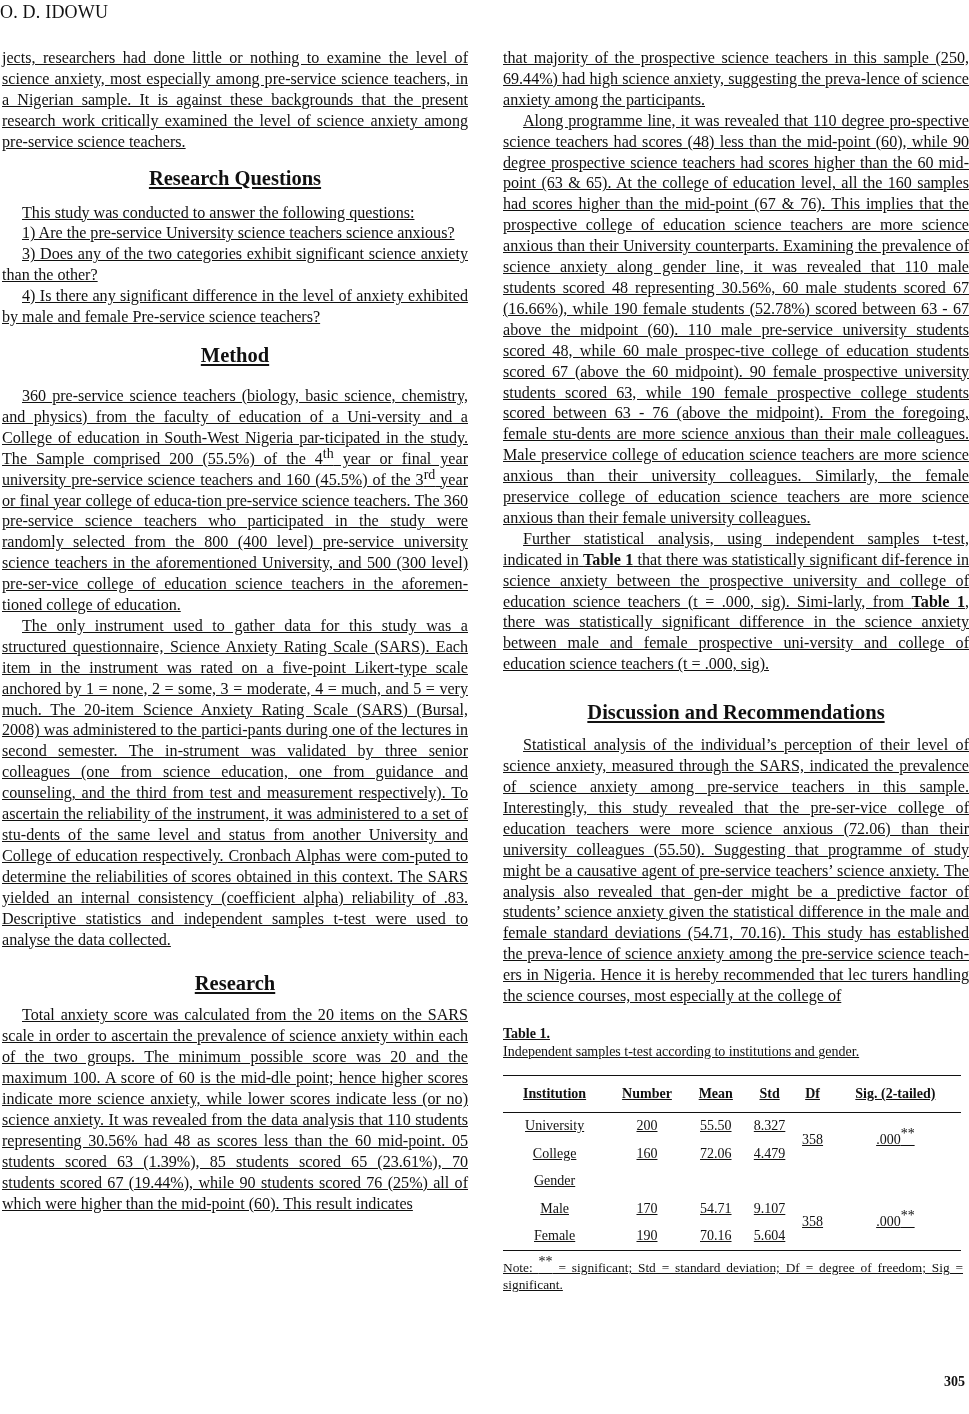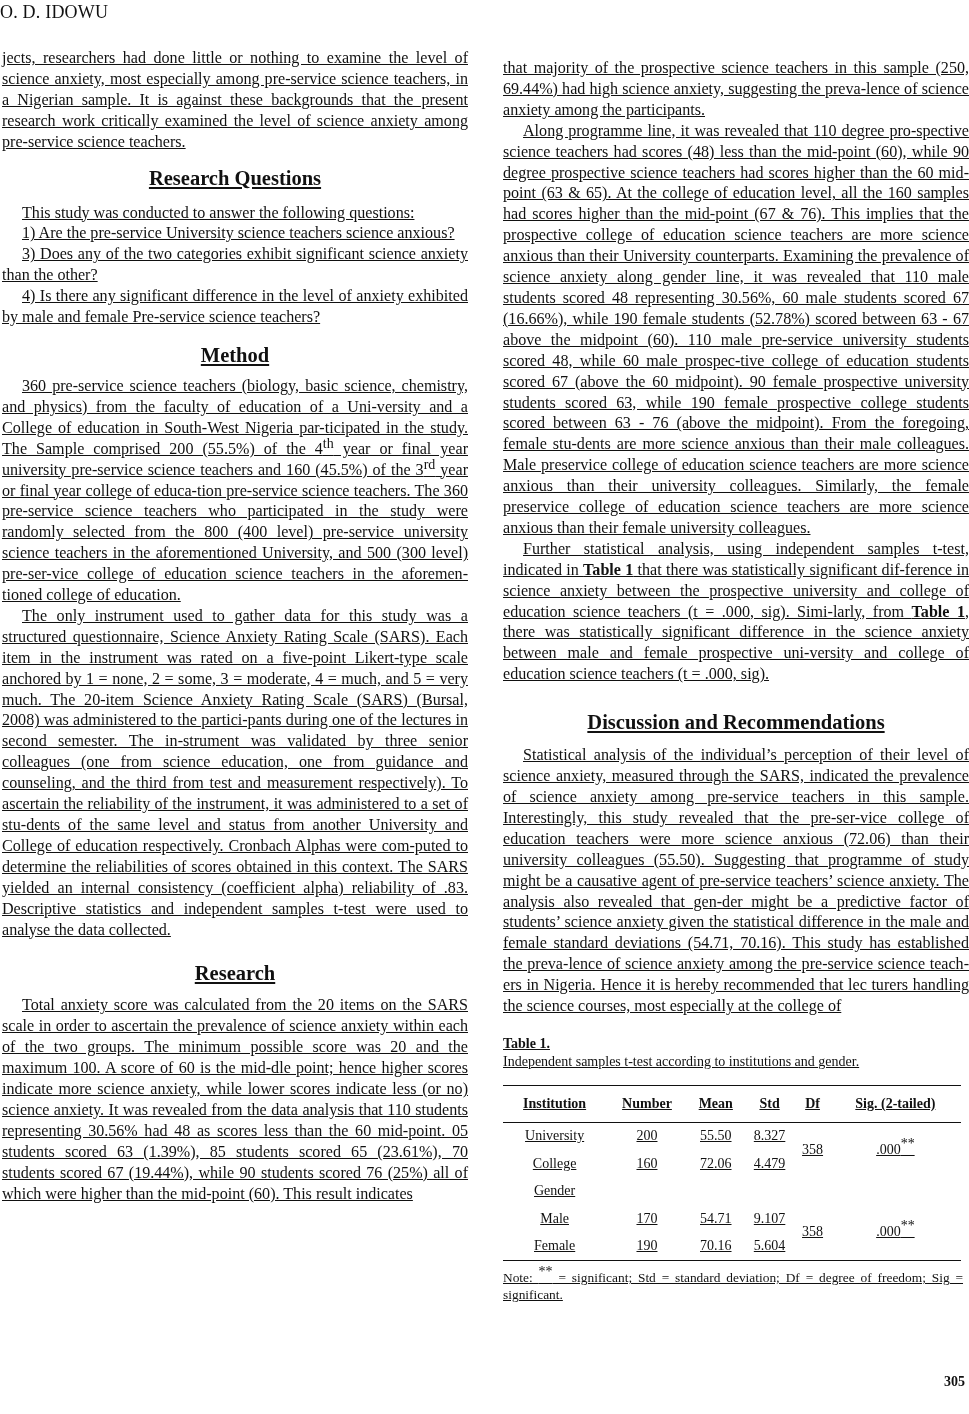--- a/index.html
+++ b/index.html
@@ -10,29 +10,29 @@
     }
     .running-head {
       position: absolute; top: 2px; left: 0; width: 851px;
       font-size: 18px; letter-spacing: 0.2px;
     }
     .col {
       position: absolute; top: 48px; width: 466px;
       font-size: 16.1px; line-height: 20.9px; text-align: justify; text-decoration: underline;
     }
     .col-left { left: 2px; }
-    .col-right { left: 503px; margin-top: 10px; }
+    .col-right { left: 503px; }
     .col p { margin: 0; text-indent: 20px; hyphens: manual; }
     .col p.noindent { text-indent: 0; }
     h2 {
       font-size: 20.5px; font-weight: bold; text-align: center;
       margin: 0; line-height: 26px;
     }
     .h-rq { margin-top: 12px; margin-bottom: 12px; }
-    .h-method { margin-top: 14px; margin-bottom: 8px; }
+    .h-method { margin-top: 14px; margin-bottom: 18px; }
     .h-results { margin-top: 20px; margin-bottom: 9px; }
     .h-disc { margin-top: 24px; margin-bottom: 10px; }
     sup { font-size: 14px; line-height: 0; vertical-align: 6px; }
     b.ref { font-weight: bold; }
 
     .table-block { margin-top: 18px; }
     .table-title { font-weight: bold; font-size: 14px; line-height: 18px; }
     .table-caption { font-size: 14px; line-height: 18px; text-align: left; }
     table.stats {
       margin-top: 14px; width: 458px; border-collapse: collapse;

